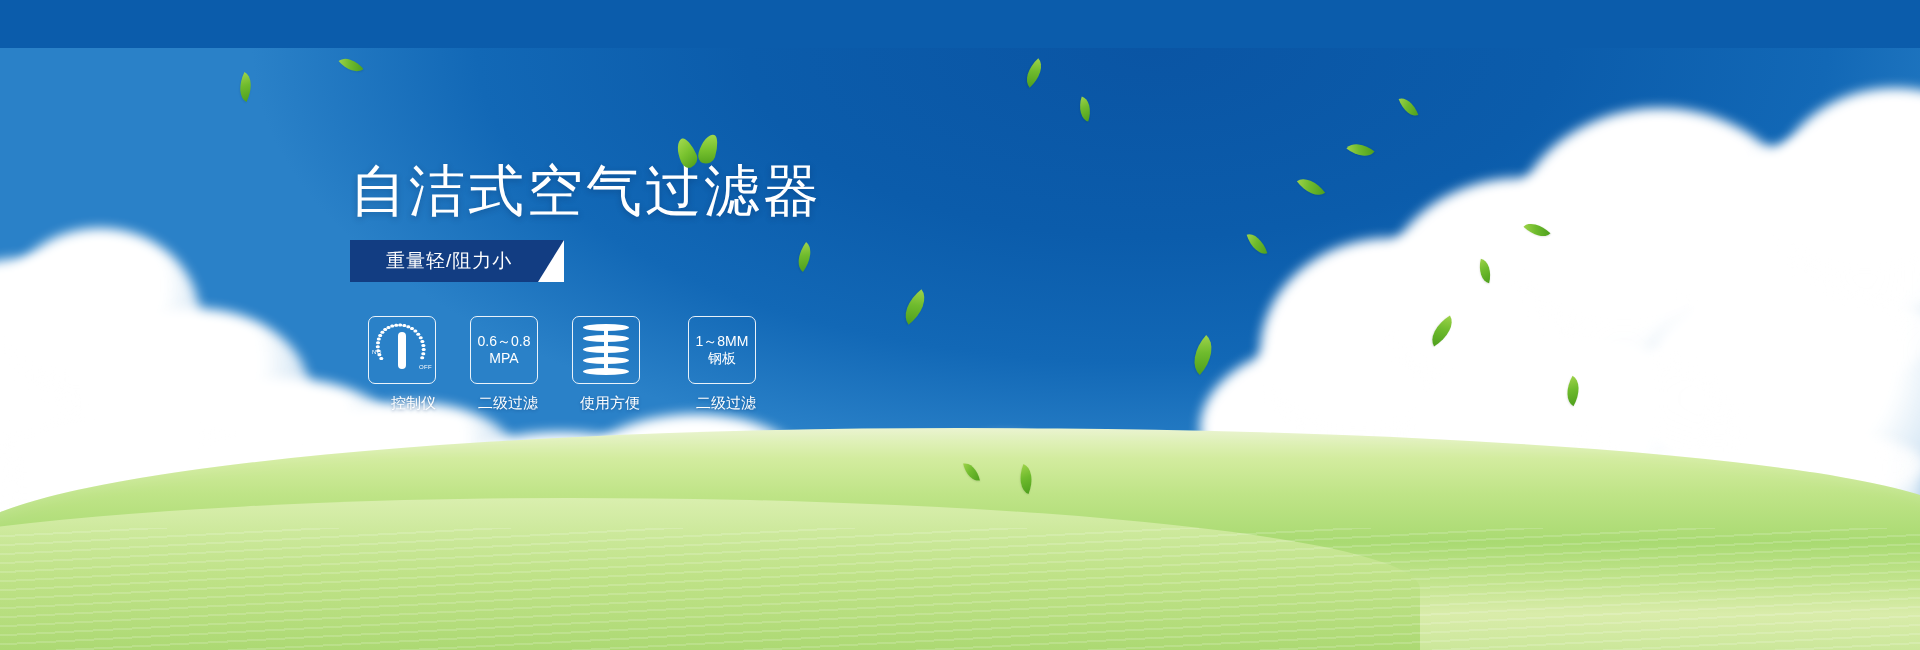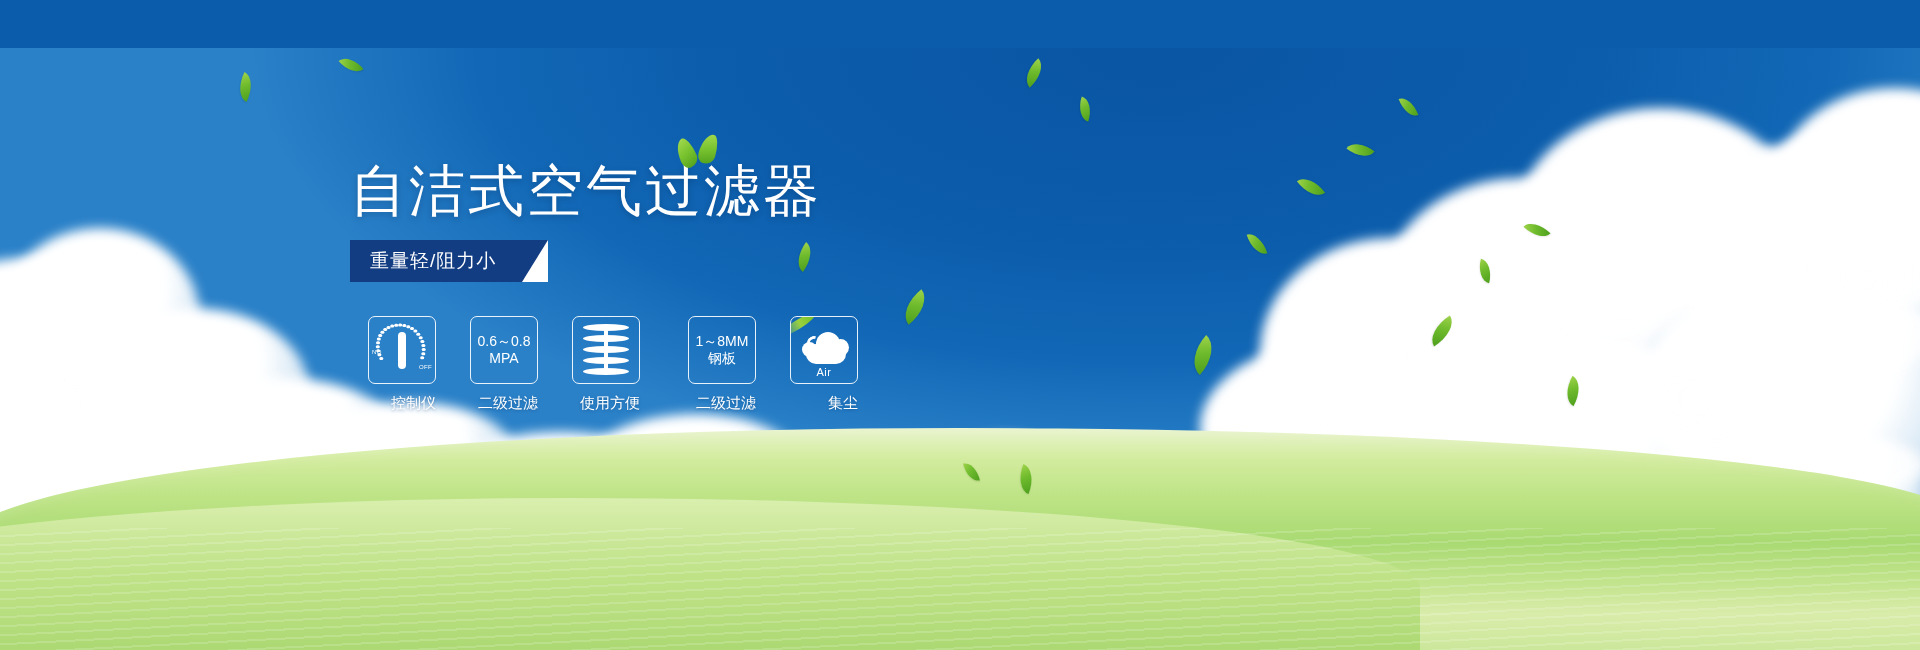--- a/index.html
+++ b/index.html
@@ -99,21 +99,21 @@
   .title-leaves .tl.b { left:24px; top:2px; transform:rotate(16deg); }
 
   
   .badge-row {
     position:absolute; left:350px; top:192px;
     height:42px; display:flex; align-items:stretch;
   }
   .badge-left {
     background:#123d82;
     color:#ffffff;
-    padding:0 26px 0 20px;
+    padding:0 26px 0 36px;
     display:flex; align-items:center;
     font-size:19px; letter-spacing:1px;
     white-space:nowrap;
   }
   .badge-split {
     width:26px; background:#123d82;
     position:relative;
   }
   .badge-split::after {
     content:""; position:absolute; left:0; top:0;
@@ -354,30 +354,16 @@
       </div>
 
       <div class="feature wide">
         <div class="fbox">
           <div class="ftext">1～8MM</div>
           <div class="ftext">钢板</div>
         </div>
         <div class="flabel">二级过滤</div>
       </div>
 
-      <div class="feature">
-        <div class="fbox">
-          <div class="airicon">
-            <span class="streak"></span>
-            <span class="cbody"></span>
-            <span class="c1"></span>
-            <span class="c2"></span>
-            <span class="c3"></span>
-            <span class="swirl"></span>
-            <span class="airtext">Air</span>
-          </div>
-        </div>
-        <div class="flabel">集尘</div>
-      </div>
 
     </div>
   </div>
 </div>
 
 </body></html>

